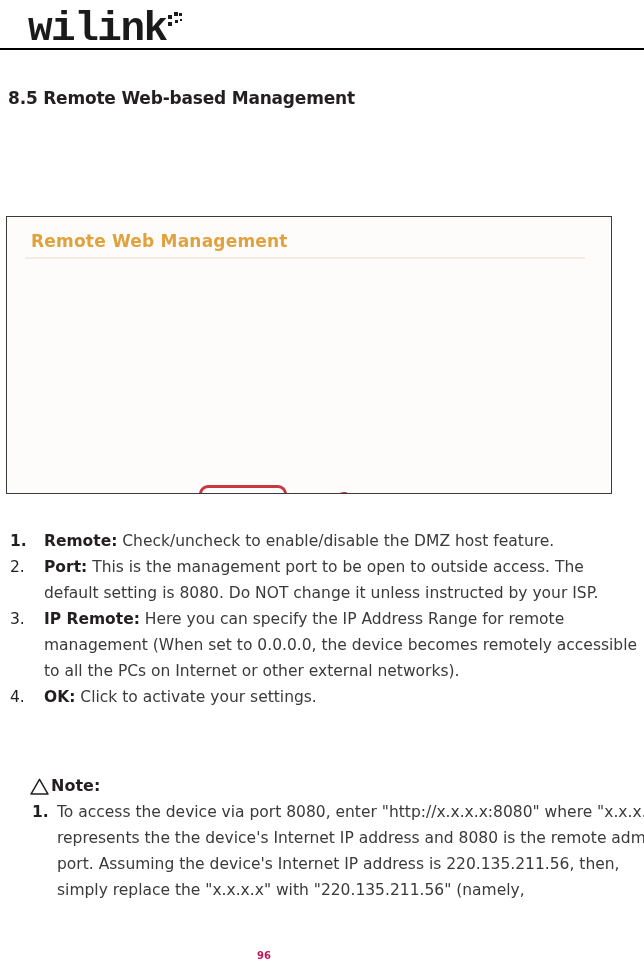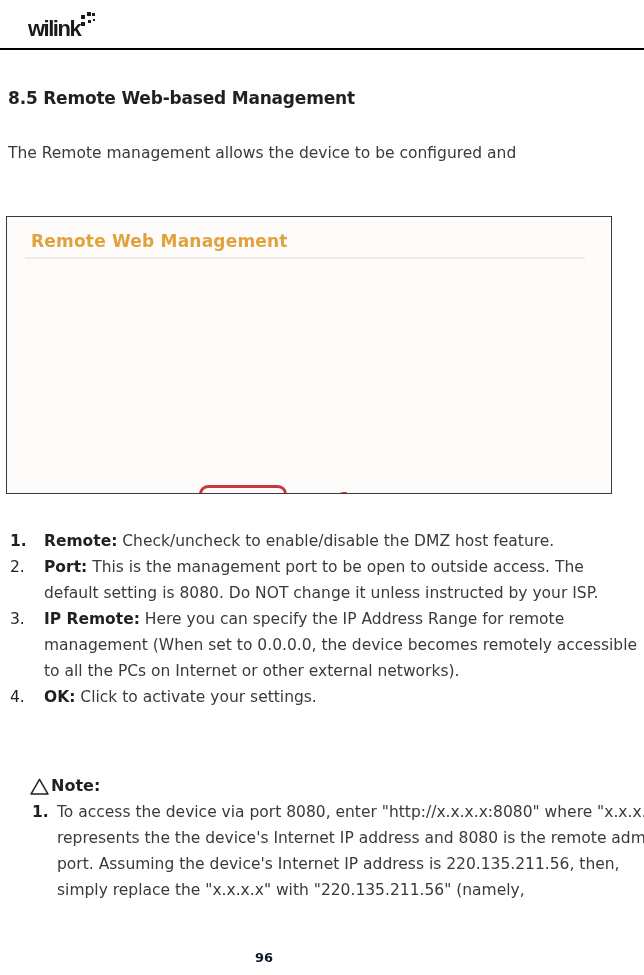--- a/index.html
+++ b/index.html
@@ -25,23 +25,23 @@
   }
   .logo-wrap {
     position: absolute;
     left: 28px;
     top: 2px;
     height: 44px;
     display: flex;
     align-items: flex-end;
   }
   .logo-text {
-    font-family: Liberation Sans, sans-serif;
-    font-weight: bold;
-    font-size: 22px;
+    font-family: Liberation Mono, monospace;
+    font-weight: bold;
+    font-size: 41px;
     letter-spacing: -1.5px;
     color: #1a1a1a;
     line-height: 34px;
   }
   .logo-dots {
     position: relative;
     width: 16px;
     height: 34px;
     margin-left: 1px;
   }
@@ -212,23 +212,23 @@
     font-size: 15.5px;
   }
 
   
   .page-number {
     position: absolute;
     left: 0;
     top: 950px;
     width: 528px;
     text-align: center;
-    font-size: 13px;
-    font-weight: bold;
-    color: #0f172a;
+    font-size: 10px;
+    font-weight: bold;
+    color: #be185d;
   }
 </style>
 </head>
 <body>
 
 <div class="page-header">
   <div class="logo-wrap">
     <span class="logo-text">wilink</span>
     <span class="logo-dots">
       <i class="d1"></i>
@@ -238,21 +238,20 @@
         <i class="d5"></i>
         <i class="d6"></i>
     </span>
   </div>
   <div class="header-rule"></div>
 </div>
 
 <div class="section-heading">8.5 Remote Web-based Management</div>
 
 <div class="intro">
-  <span>The Remote management allows the device to be configured and</span>
 </div>
 
 <div class="shot">
 
   <div class="shot-title">Remote Web Management</div>
   <div class="shot-divider"></div>
 
   <div class="enable-field">
     
     

